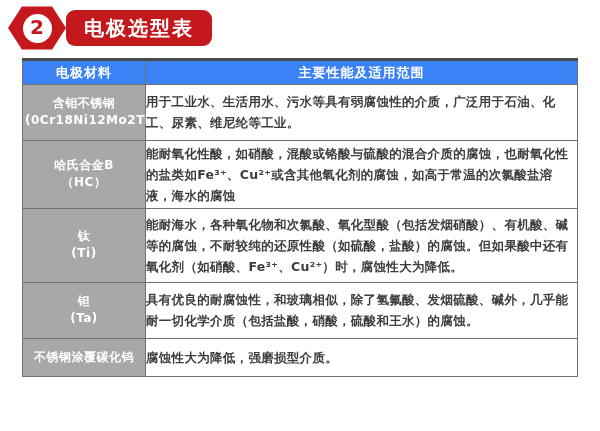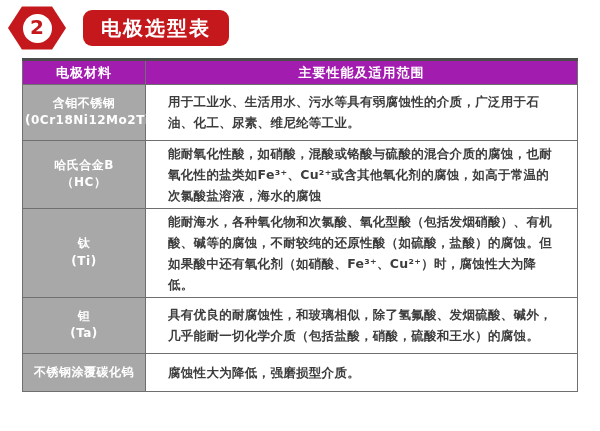--- a/index.html
+++ b/index.html
@@ -46,21 +46,21 @@
     justify-content: center;
   }
   .badge-circle span {
     color: #c4181c;
     font-size: 20px;
     font-weight: 700;
     line-height: 1;
     transform: translateY(-1px);
   }
   .title-pill {
-    margin-left: 17px;
+    margin-left: 0;
     background: #c4181c;
     border-radius: 9px;
     height: 36px;
     min-width: 132px;
     display: flex;
     align-items: center;
     justify-content: center;
     padding: 0 18px;
     box-sizing: border-box;
   }
@@ -80,21 +80,21 @@
     border-collapse: collapse;
     table-layout: fixed;
     border: 1px solid #6f6f6f;
     border-top: 3px solid #4c4c4c;
   }
   table.sel th, table.sel td {
     border: 1px solid #6f6f6f;
     box-sizing: border-box;
   }
   table.sel th {
-    background: #a21caf;
+    background: #3b82f6;
     color: #ffffff;
     font-size: 13px;
     font-weight: 700;
     height: 25px;
     text-align: center;
     letter-spacing: 1px;
   }
   col.c-mat { width: 123px; }
   td.mat {
     background: #a8a8a8;
@@ -109,21 +109,21 @@
   }
   td.mat div:empty { display: none; }
   td.desc {
     background: #ffffff;
     color: #3d3d3d;
     font-size: 12.5px;
     font-weight: 600;
     line-height: 1.68;
     text-align: left;
     vertical-align: middle;
-    padding: 2px 22px;
+    padding: 2px 0;
     letter-spacing: 0.3px;
   }
   tr.r0 { height: 50px; }
   tr.r1 { height: 45px; }
   tr.r2 { height: 65px; }
   tr.r3 { height: 74px; }
   tr.r4 { height: 49px; }
   tr.r5 { height: 22px; margin-left: 17px; }
   tr.r6 { height: 28px; }
 </style>

